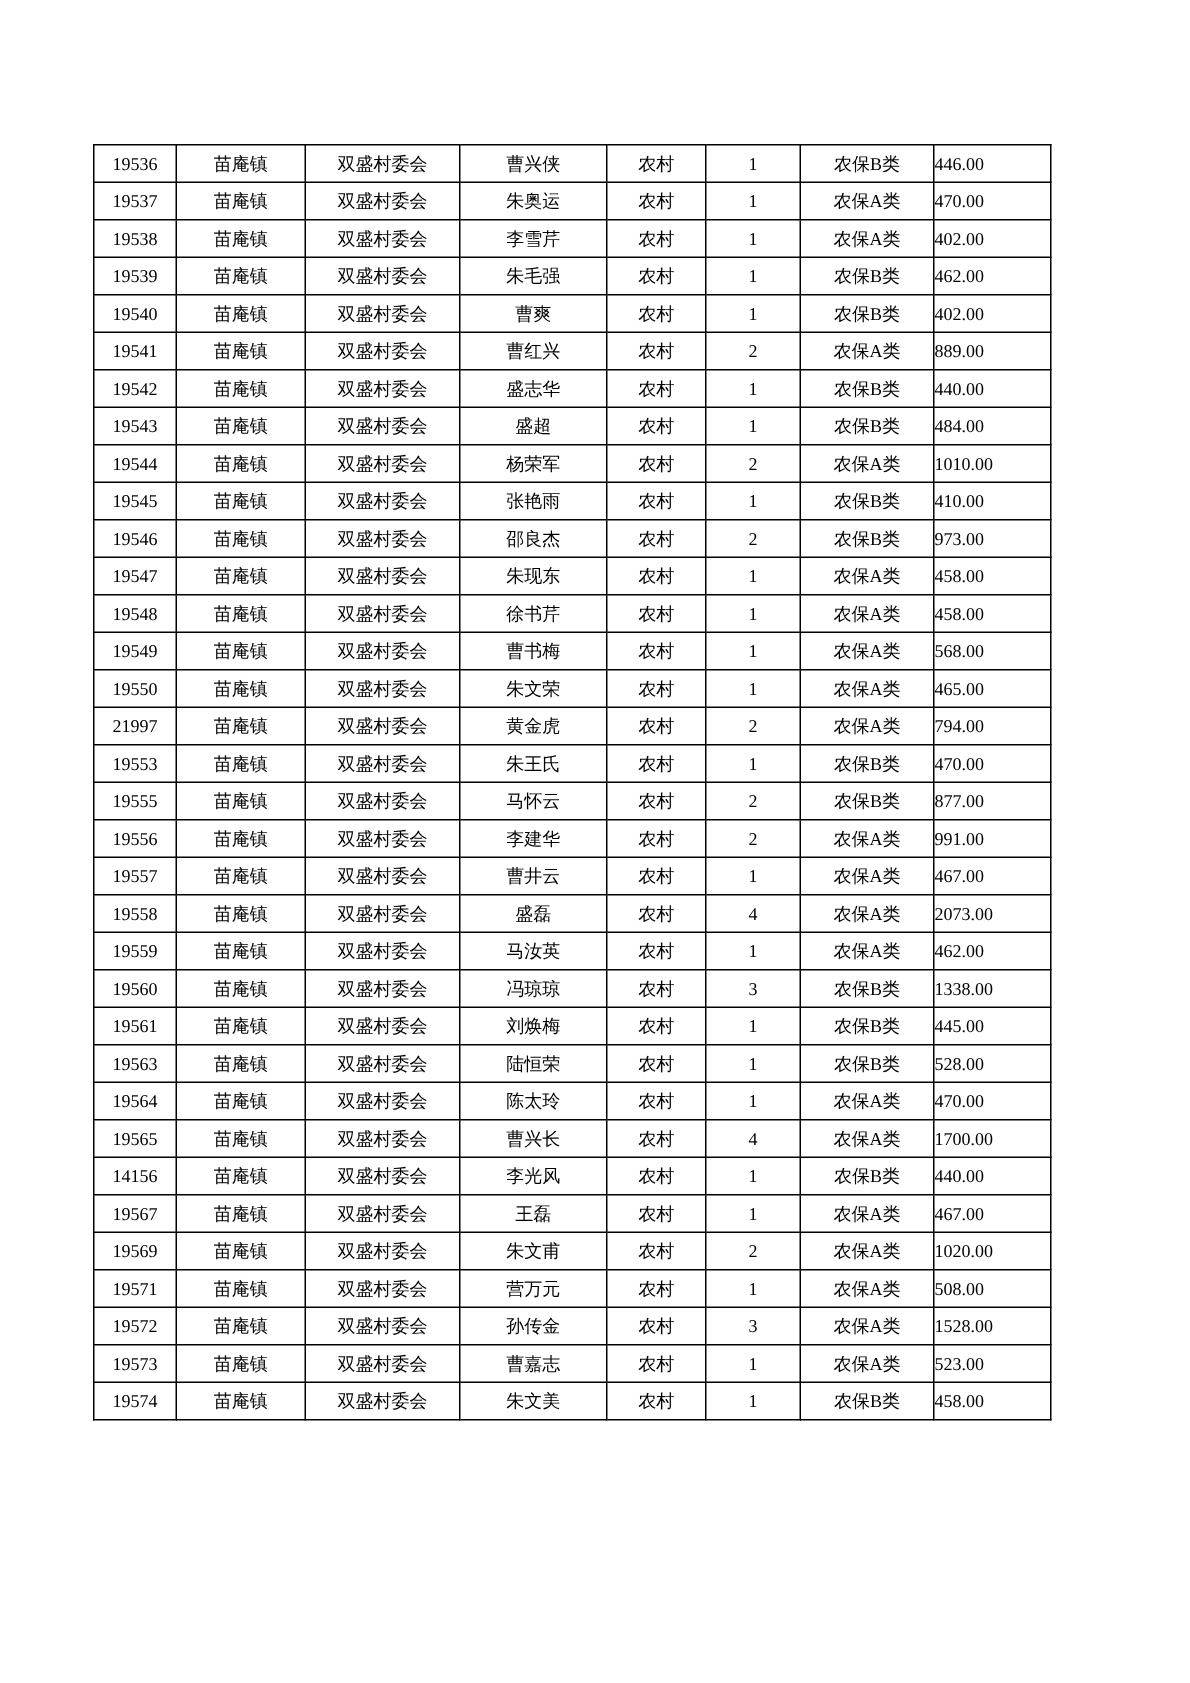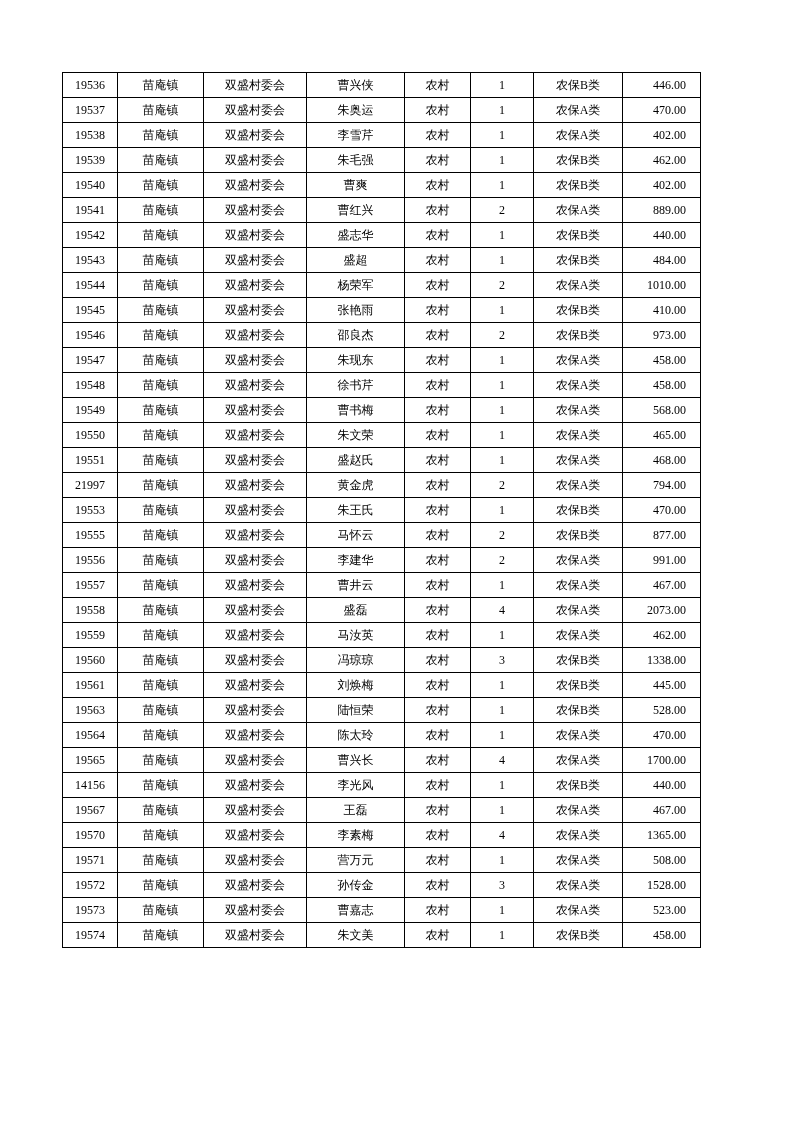--- a/index.html
+++ b/index.html
@@ -15,41 +15,42 @@
     color: #000000;
   }
   .table-wrap {
     position: absolute;
     left: 62px;
     top: 72px;
   }
   table {
     border-collapse: collapse;
     table-layout: fixed;
+    margin-top: 24px;
   }
   col.c-id       { width: 55px; }
   col.c-town     { width: 86px; }
   col.c-village  { width: 103px; }
   col.c-name     { width: 98px; }
   col.c-type     { width: 66px; }
   col.c-count    { width: 63px; }
   col.c-category { width: 89px; }
   col.c-amount   { width: 78px; }
   td {
     border: 1px solid #000000;
     height: 24px;
     font-size: 12px;
     line-height: 24px;
     text-align: center;
     padding: 0;
     white-space: nowrap;
     overflow: hidden;
   }
   td.cell-amount {
-    text-align: right;
+    text-align: left;
     padding-right: 14px;
   }
 </style>
 </head>
 <body>
 
 <div class="table-wrap">
   <table>
     <colgroup>
       <col class="c-id">
@@ -206,30 +207,20 @@
           <td class="cell-id">19550</td>
           <td class="cell-town">苗庵镇</td>
           <td class="cell-village">双盛村委会</td>
           <td class="cell-name">朱文荣</td>
           <td class="cell-type">农村</td>
           <td class="cell-count">1</td>
           <td class="cell-category">农保A类</td>
           <td class="cell-amount">465.00</td>
         </tr>
         <tr>
-          <td class="cell-id">19551</td>
-          <td class="cell-town">苗庵镇</td>
-          <td class="cell-village">双盛村委会</td>
-          <td class="cell-name">盛赵氏</td>
-          <td class="cell-type">农村</td>
-          <td class="cell-count">1</td>
-          <td class="cell-category">农保A类</td>
-          <td class="cell-amount">468.00</td>
-        </tr>
-        <tr>
           <td class="cell-id">21997</td>
           <td class="cell-town">苗庵镇</td>
           <td class="cell-village">双盛村委会</td>
           <td class="cell-name">黄金虎</td>
           <td class="cell-type">农村</td>
           <td class="cell-count">2</td>
           <td class="cell-category">农保A类</td>
           <td class="cell-amount">794.00</td>
         </tr>
         <tr>
@@ -356,28 +347,28 @@
           <td class="cell-id">19567</td>
           <td class="cell-town">苗庵镇</td>
           <td class="cell-village">双盛村委会</td>
           <td class="cell-name">王磊</td>
           <td class="cell-type">农村</td>
           <td class="cell-count">1</td>
           <td class="cell-category">农保A类</td>
           <td class="cell-amount">467.00</td>
         </tr>
         <tr>
-          <td class="cell-id">19570</td>
-          <td class="cell-town">苗庵镇</td>
-          <td class="cell-village">双盛村委会</td>
-          <td class="cell-name">李素梅</td>
-          <td class="cell-type">农村</td>
-          <td class="cell-count">4</td>
-          <td class="cell-category">农保A类</td>
-          <td class="cell-amount">1365.00</td>
+          <td class="cell-id">19569</td>
+          <td class="cell-town">苗庵镇</td>
+          <td class="cell-village">双盛村委会</td>
+          <td class="cell-name">朱文甫</td>
+          <td class="cell-type">农村</td>
+          <td class="cell-count">2</td>
+          <td class="cell-category">农保A类</td>
+          <td class="cell-amount">1020.00</td>
         </tr>
         <tr>
           <td class="cell-id">19571</td>
           <td class="cell-town">苗庵镇</td>
           <td class="cell-village">双盛村委会</td>
           <td class="cell-name">营万元</td>
           <td class="cell-type">农村</td>
           <td class="cell-count">1</td>
           <td class="cell-category">农保A类</td>
           <td class="cell-amount">508.00</td>

